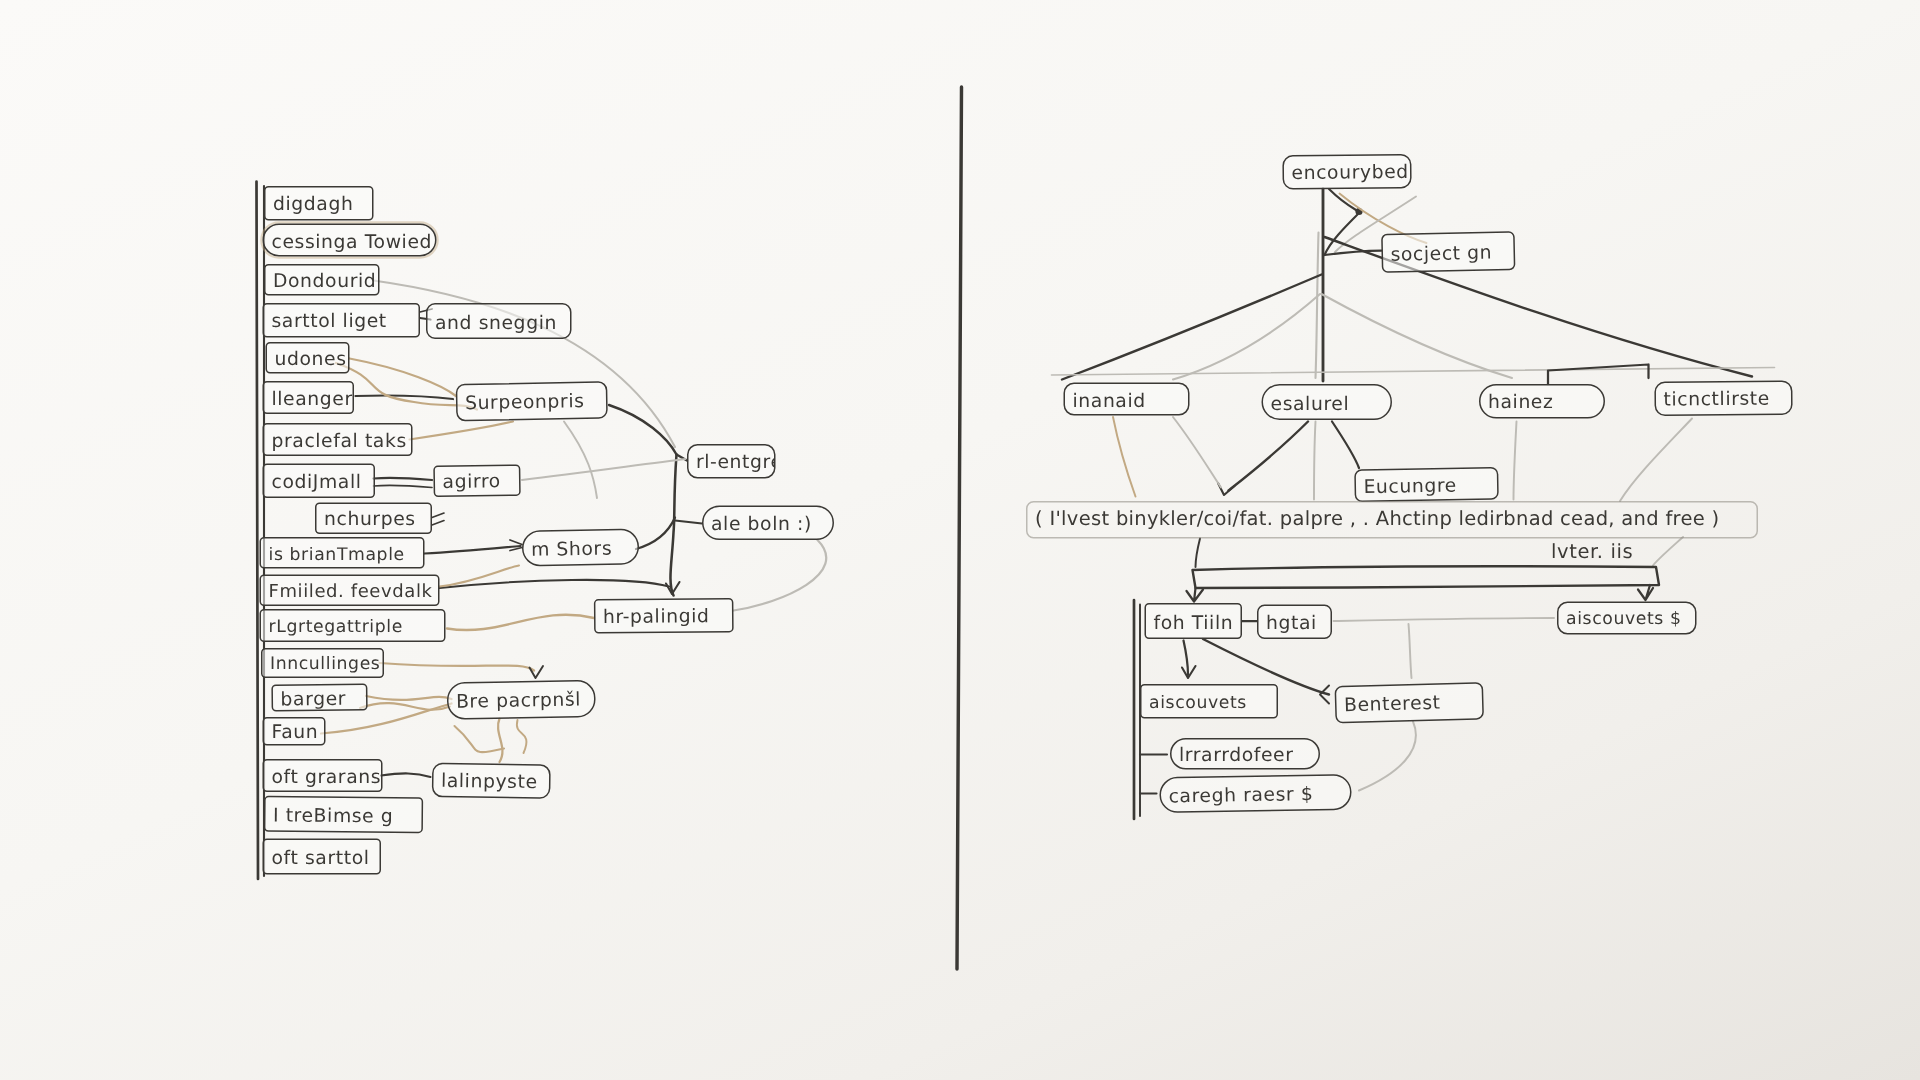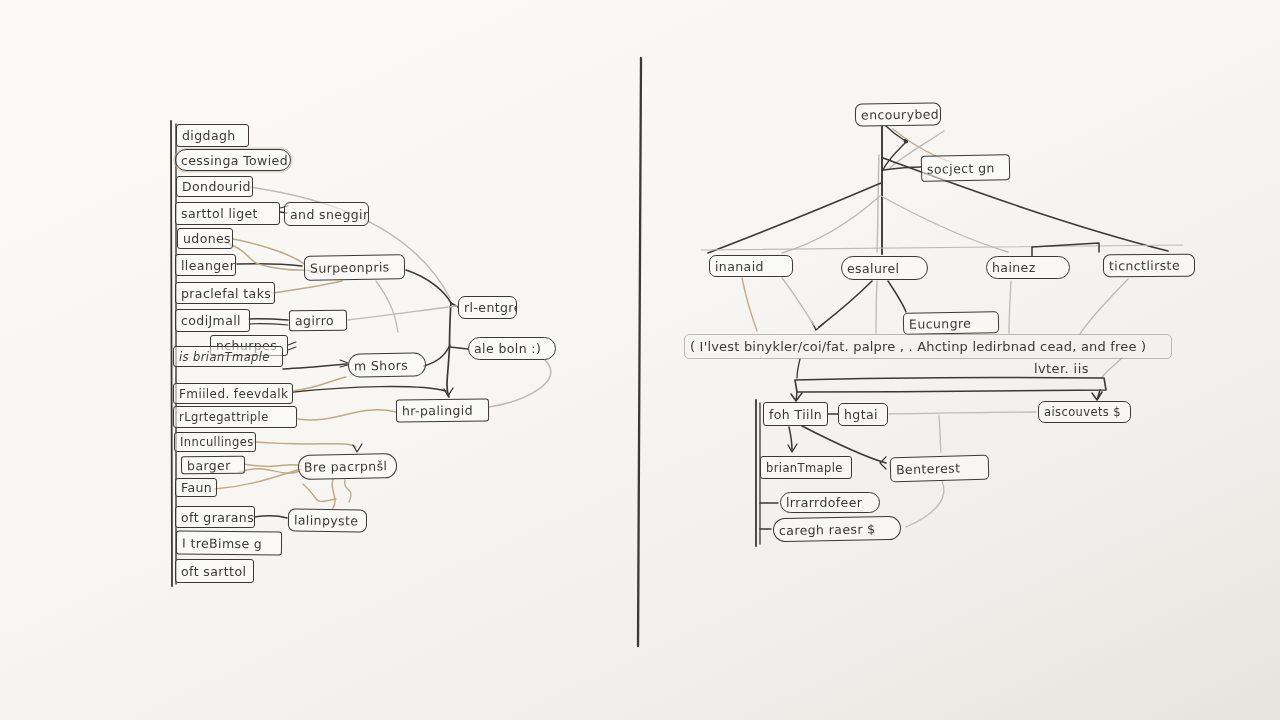--- a/index.html
+++ b/index.html
@@ -127,31 +127,31 @@
 
   <div class="node" style="left:176px;top:124px;width:73px;height:23px;">digdagh</div>
   <div class="node soft" style="left:175px;top:149px;width:116px;height:22px;box-shadow:0 0 0 1.5px rgba(194,169,131,.45);border-radius:11px;">cessinga Towied</div>
   <div class="node" style="left:176px;top:176px;width:77px;height:21px;">Dondourid</div>
   <div class="node" style="left:175px;top:202px;width:105px;height:23px;">sarttol liget</div>
   <div class="node" style="left:177px;top:228px;width:56px;height:21px;">udones</div>
   <div class="node" style="left:175px;top:254px;width:61px;height:22px;">lleanger</div>
   <div class="node" style="left:175px;top:282px;width:100px;height:22px;">praclefal taks</div>
   <div class="node" style="left:175px;top:309px;width:75px;height:23px;">codiJmall</div>
   <div class="node" style="left:210px;top:335px;width:78px;height:21px;">nchurpes</div>
-  <div class="node" style="left:173px;top:346px;width:110px;height:21px;font-size:11.5px;font-style:italic;">is brianTmaple</div>
+  <div class="node" style="left:173px;top:358px;width:110px;height:21px;font-size:11.5px;">is brianTmaple</div>
   <div class="node" style="left:173px;top:383px;width:120px;height:21px;font-size:12px;">Fmiiled. feevdalk</div>
   <div class="node" style="left:173px;top:406px;width:124px;height:22px;font-size:11.5px;">rLgrtegattriple</div>
   <div class="node" style="left:174px;top:432px;width:82px;height:20px;font-size:11.5px;">Inncullinges</div>
   <div class="node" style="left:181px;top:456px;width:64px;height:18px;transform:rotate(-.6deg);">barger</div>
   <div class="node" style="left:175px;top:478px;width:42px;height:19px;">Faun</div>
   <div class="node" style="left:175px;top:506px;width:80px;height:22px;">oft grarans</div>
   <div class="node" style="left:176px;top:531px;width:106px;height:24px;transform:rotate(.5deg);">I treBimse g</div>
   <div class="node" style="left:175px;top:559px;width:79px;height:24px;">oft sarttol</div>
 
-  <div class="node" style="left:284px;top:202px;width:85px;height:24px;border-radius:6px;">and sneggin</div>
+  <div class="node" style="left:284px;top:202px;width:97px;height:24px;border-radius:6px;">and sneggin</div>
   <div class="node" style="left:304px;top:255px;width:101px;height:25px;border-radius:6px;transform:rotate(-1deg);">Surpeonpris</div>
   <div class="node" style="left:289px;top:310px;width:58px;height:21px;transform:rotate(-.8deg);">agirro</div>
   <div class="node pill" style="left:348px;top:353px;width:78px;height:24px;transform:rotate(-1deg);">m Shors</div>
   <div class="node soft" style="left:458px;top:296px;width:59px;height:23px;">rl-entgre</div>
   <div class="node pill" style="left:468px;top:337px;width:88px;height:23px;">ale boln :)</div>
   <div class="node" style="left:396px;top:399px;width:93px;height:23px;transform:rotate(-.5deg);">hr-palingid</div>
   <div class="node pill" style="left:298px;top:454px;width:99px;height:25px;transform:rotate(-1deg);">Bre pacrpnšl</div>
   <div class="node soft" style="left:288px;top:509px;width:79px;height:23px;transform:rotate(.8deg);">lalinpyste</div>
 
   <div class="node soft" style="left:855px;top:103px;width:86px;height:23px;transform:rotate(-.6deg);">encourybed</div>
@@ -159,18 +159,18 @@
   <div class="node soft" style="left:709px;top:255px;width:84px;height:22px;">inanaid</div>
   <div class="node pill" style="left:841px;top:256px;width:87px;height:24px;">esalurel</div>
   <div class="node pill" style="left:986px;top:256px;width:84px;height:23px;">hainez</div>
   <div class="node soft" style="left:1103px;top:254px;width:92px;height:23px;transform:rotate(-.5deg);">ticnctlirste</div>
   <div class="node" style="left:903px;top:312px;width:96px;height:22px;border-radius:5px;transform:rotate(-1deg);">Eucungre</div>
   <div class="node cap" style="left:684px;top:334px;width:488px;height:25px;">( I'lvest binykler/coi/fat. palpre , .  Ahctinp ledirbnad cead, and free )</div>
   <div class="node plain" style="left:1002px;top:359px;width:80px;height:18px;font-size:13px;">lvter. iis</div>
   <div class="node" style="left:763px;top:402px;width:65px;height:24px;text-align:right;">foh Tiiln</div>
   <div class="node" style="left:838px;top:403px;width:50px;height:23px;border-radius:5px;">hgtai</div>
   <div class="node soft" style="left:1038px;top:401px;width:93px;height:22px;font-size:11.5px;">aiscouvets $</div>
-  <div class="node" style="left:760px;top:456px;width:92px;height:23px;font-size:11.5px;">brianTmaple</div>
+  <div class="node" style="left:760px;top:456px;width:92px;height:23px;font-size:11.5px;">aiscouvets</div>
   <div class="node" style="left:890px;top:456px;width:99px;height:25px;border-radius:5px;transform:rotate(-1.6deg);">Benterest</div>
   <div class="node pill" style="left:780px;top:492px;width:100px;height:21px;">lrrarrdofeer</div>
   <div class="node pill" style="left:773px;top:517px;width:128px;height:24px;transform:rotate(-1deg);">caregh raesr $</div>
 
 </div>
 
 </body></html>

